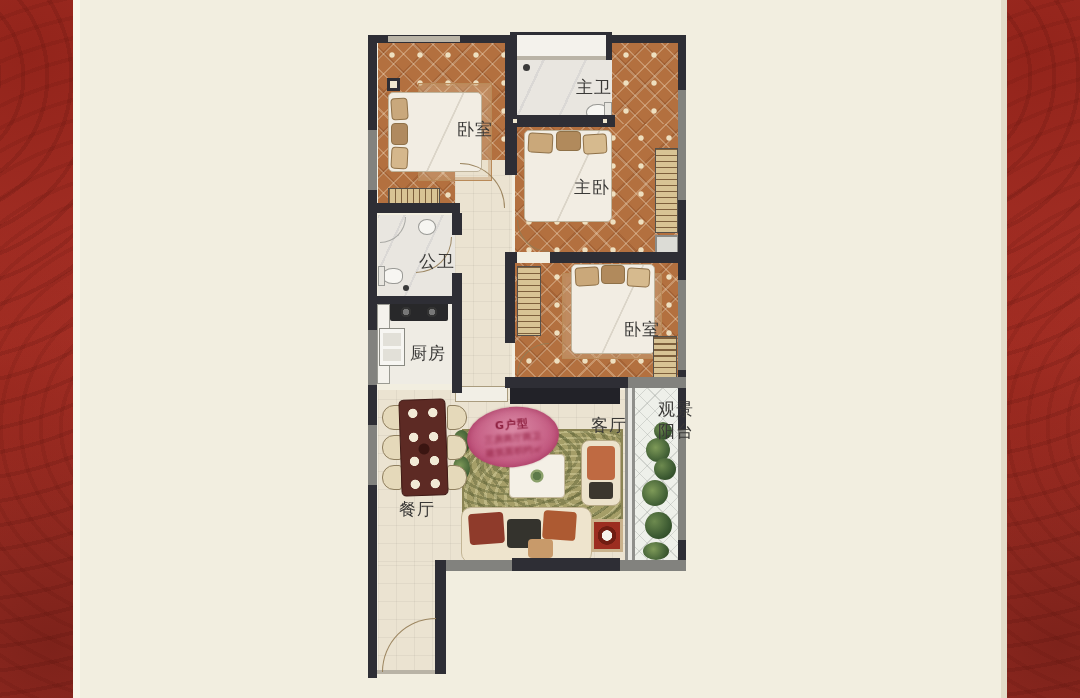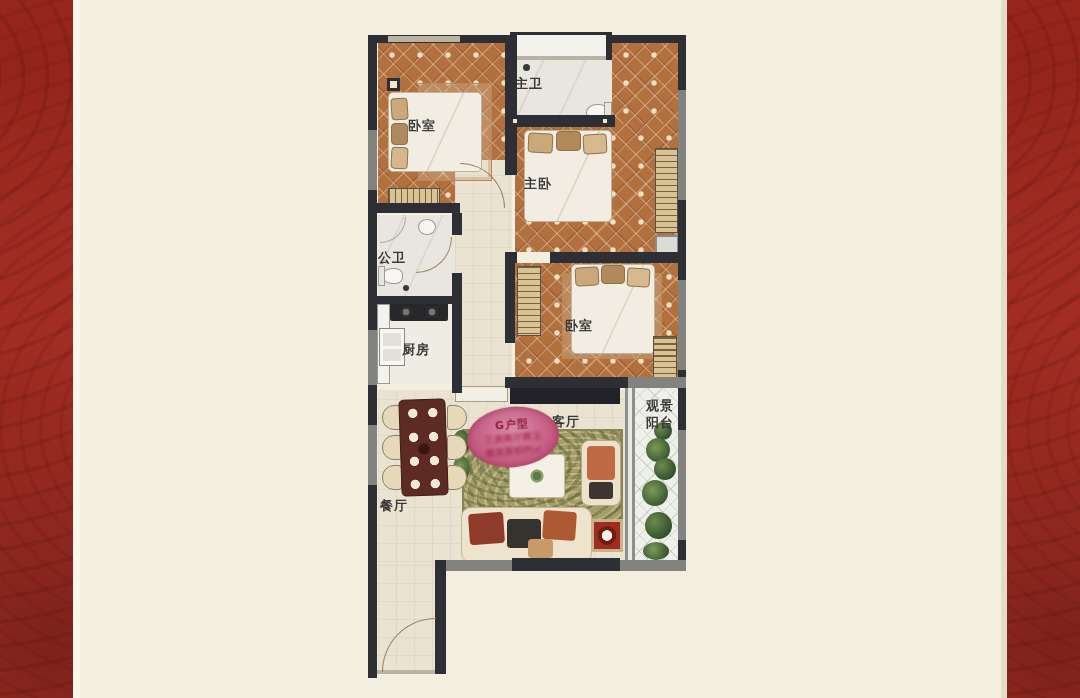--- a/index.html
+++ b/index.html
@@ -61,21 +61,21 @@
   .arcTR{border-left:none;border-bottom:none;border-top-right-radius:100%;}
   .arcBL{border-right:none;border-top:none;border-bottom-left-radius:100%;}
   .arcBR{border-left:none;border-top:none;border-bottom-right-radius:100%;}
   .plant{border-radius:50%;background:radial-gradient(circle at 35% 35%, #6d8a4f, #3c5a32 60%, #273f1f 95%);}
   .plant2{border-radius:50%;background:radial-gradient(circle at 40% 40%, #7e9a58, #466438 60%, #2c4522 95%);}
   .plantR{border-radius:50%;background:radial-gradient(circle at 40% 35%, #9a5a3a, #6b3020 65%, #4920128 95%);}
   .chair{background:#e5d9ba;border:1px solid #8f7f5f;box-sizing:border-box;}
   .chL{border-radius:12px 3px 3px 12px;}
   .chR{border-radius:3px 12px 12px 3px;}
   
-  .lbl{font-weight:700;font-size:13px;line-height:1.3;color:#3a3937;text-align:left;
+  .lbl{font-weight:400;font-size:17px;line-height:1.3;color:#3a3937;text-align:right;
        letter-spacing:1px;white-space:pre-line;z-index:6;}
   
   .badge{border-radius:50%;transform:rotate(-5deg);z-index:7;display:flex;flex-direction:column;
      align-items:center;justify-content:center;
      background:radial-gradient(ellipse at 50% 38%, #d988a4, #c2567e 72%, #b04a70);
      box-shadow:inset 0 0 8px rgba(140,30,70,.55), 0 0 2px rgba(120,40,60,.4);}
   .badge .l1{font-size:11px;font-weight:700;color:#8e2040;filter:blur(.4px);letter-spacing:1px;}
   .badge .l2,.badge .l3{font-size:9px;font-weight:700;color:#a23355;filter:blur(1.4px);letter-spacing:.5px;}
   .z1{z-index:1}.z2{z-index:2}.z3{z-index:3}
 </style>
@@ -220,21 +220,21 @@
     <div class="abs arc arcTR z3" style="left:100px;top:133px;width:45px;height:45px;"></div>
     <div class="abs arc arcBR z3" style="left:56px;top:207px;width:36px;height:36px;"></div>
     <div class="abs arc arcBL z3" style="left:157px;top:190px;width:32px;height:32px;"></div>
     <div class="abs arc arcTL z3" style="left:157px;top:313px;width:32px;height:32px;"></div>
     <div class="abs arc arcTL z3" style="left:22px;top:588px;width:54px;height:54px;"></div>
 
     <div class="abs lbl" style="left:48px;top:88px;width:85px;">卧室</div>
     <div class="abs lbl" style="left:155px;top:46px;width:97px;">主卫</div>
     <div class="abs lbl" style="left:164px;top:146px;width:86px;">主卧</div>
     <div class="abs lbl" style="left:18px;top:220px;width:77px;">公卫</div>
-    <div class="abs lbl" style="left:42px;top:312px;width:70px;">厨房</div>
+    <div class="abs lbl" style="left:16px;top:312px;width:70px;">厨房</div>
     <div class="abs lbl" style="left:205px;top:288px;width:95px;">卧室</div>
     <div class="abs lbl" style="left:192px;top:384px;width:75px;">客厅</div>
     <div class="abs lbl" style="left:286px;top:368px;width:48px;">观景
 阳台</div>
     <div class="abs lbl" style="left:20px;top:468px;width:55px;">餐厅</div>
 
     <div class="abs badge" style="left:107px;top:377px;width:92px;height:60px;">
       <div class="l1">G户型</div>
       <div class="l2">三房两厅两卫</div>
       <div class="l3">建筑面积约㎡</div>

